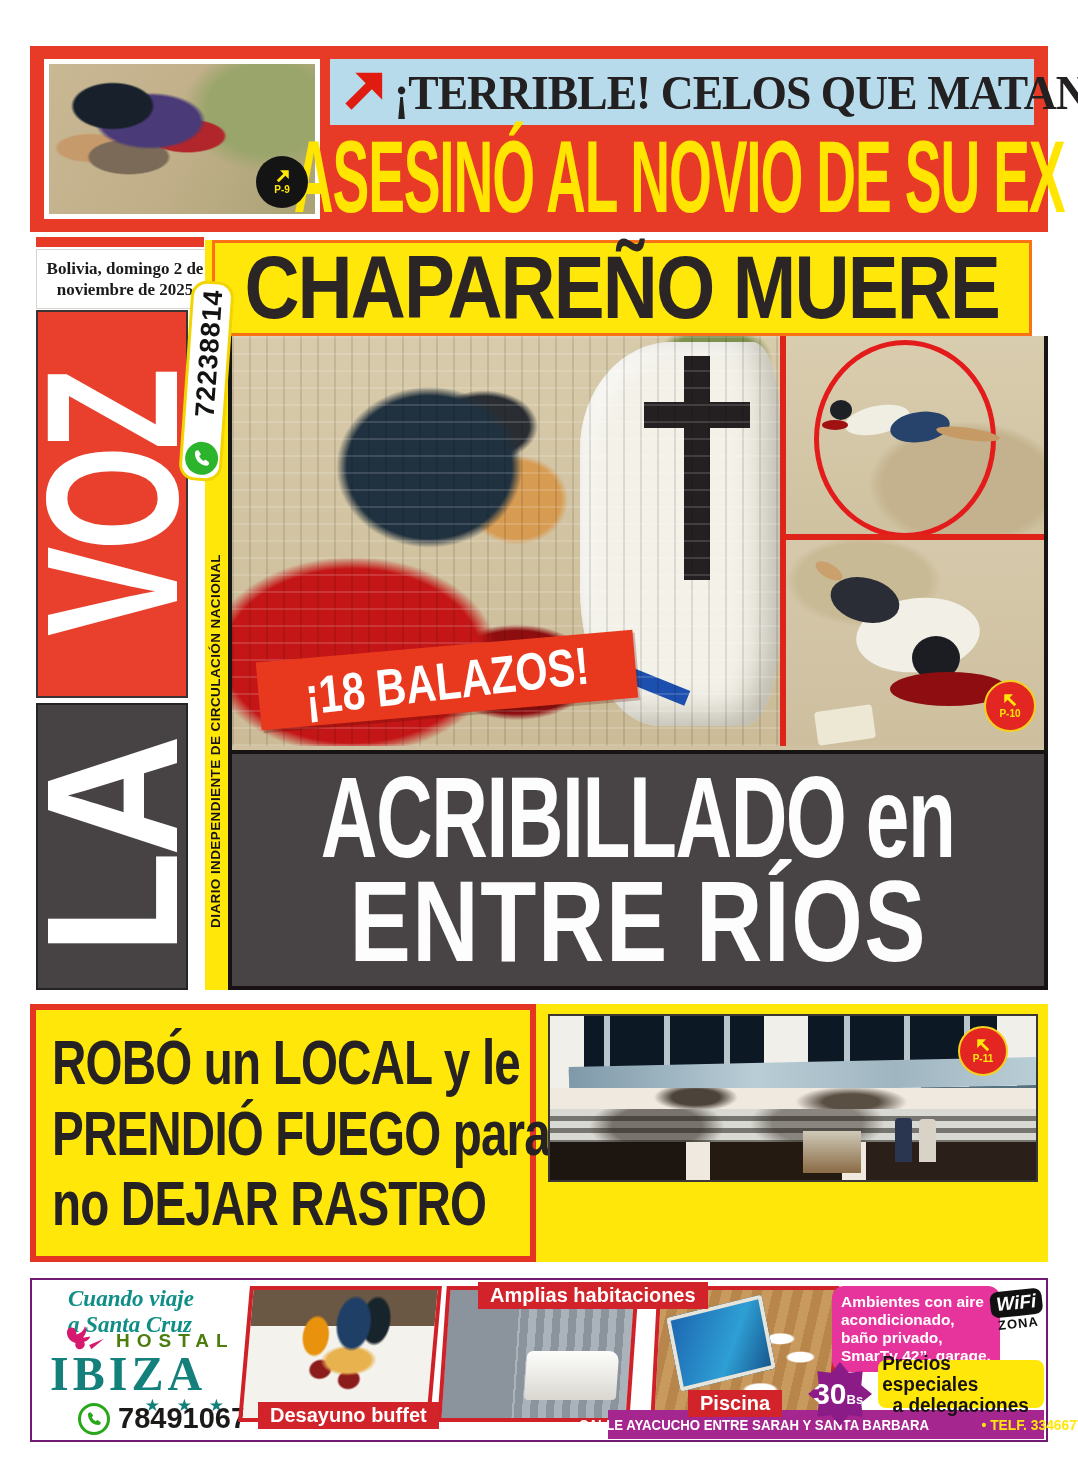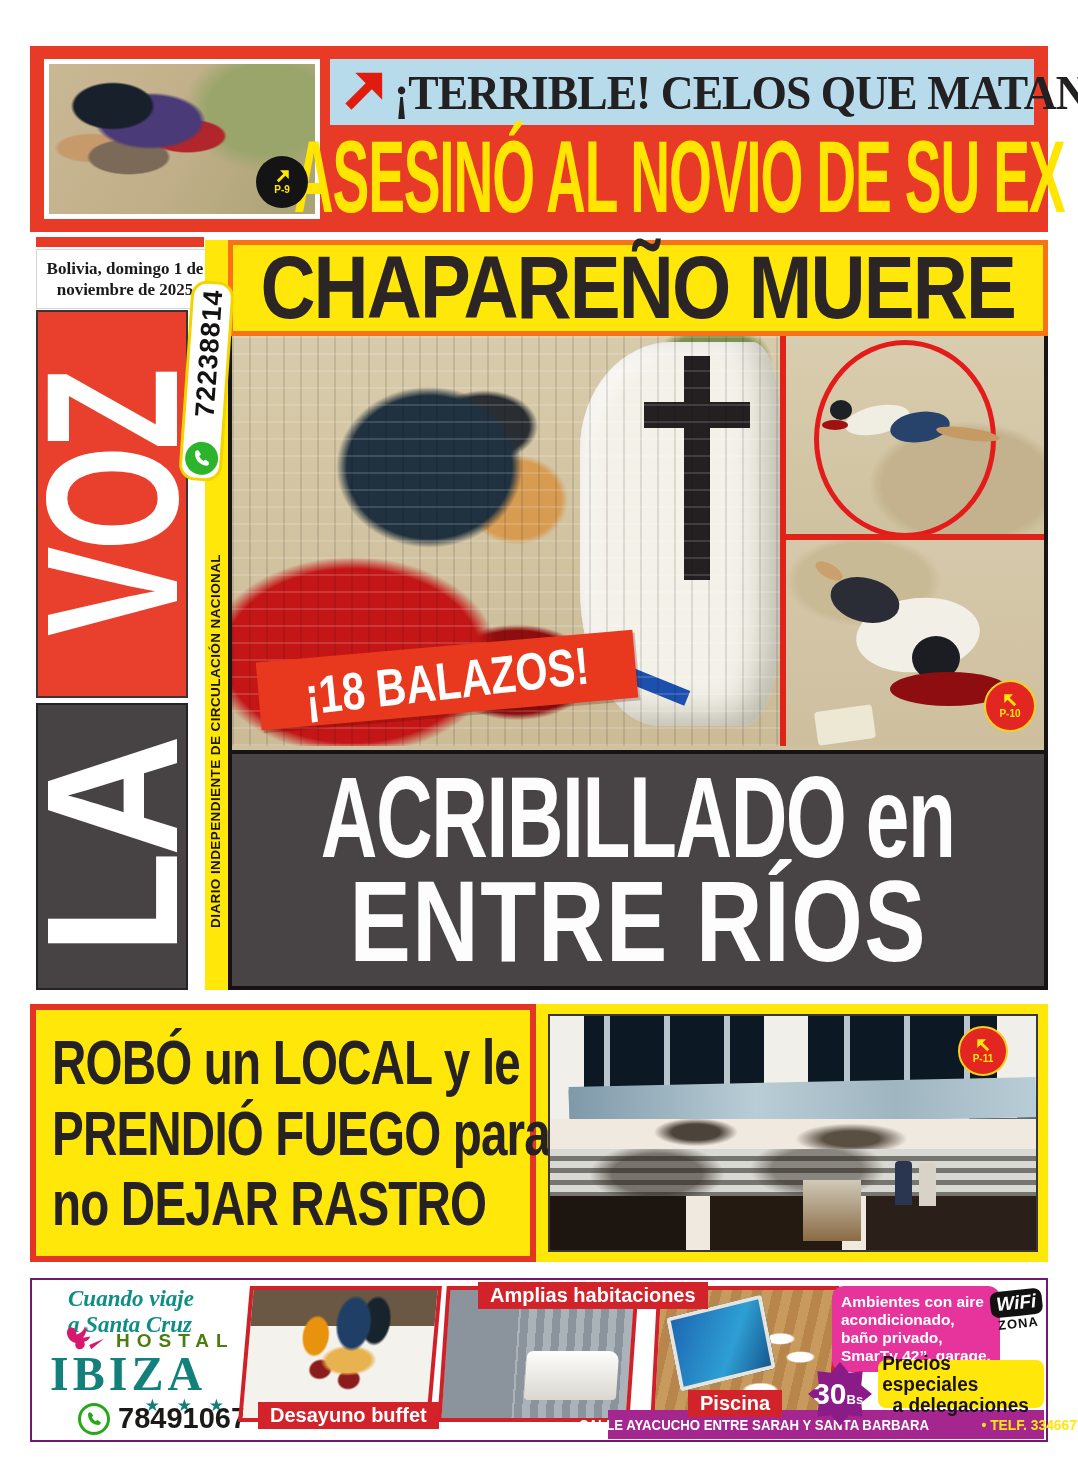--- a/index.html
+++ b/index.html
@@ -48,21 +48,21 @@
     font-size:13.5px;font-weight:bold;color:#181414;letter-spacing:.4px;white-space:nowrap;}
   .phone-badge{left:185px;top:281px;width:43px;height:200px;background:#fff;border:3px solid #f2d400;
     border-radius:16px;box-sizing:border-box;transform:rotate(4deg);z-index:4;}
   .phone-number{position:absolute;left:4px;top:5px;writing-mode:vertical-rl;transform:rotate(180deg);
     font-size:27px;font-weight:bold;color:#141111;letter-spacing:1px;}
   .wa-circle{position:absolute;left:50%;bottom:3px;transform:translateX(-50%);width:33px;height:33px;
     border-radius:50%;background:#2db42d;display:flex;align-items:center;justify-content:center;}
   .wa-circle svg{width:21px;height:21px;}
 
   
-  .chapa-box{left:228px;top:240px;width:820px;height:96px;background:#ffe70a;border:5px solid #f97316;
+  .chapa-box{left:212px;top:240px;width:820px;height:96px;background:#ffe70a;border:3px solid #f97316;
     box-sizing:border-box;display:flex;align-items:center;justify-content:center;}
   .chapa-text{font-size:82px;color:#2b2526;transform:scale(.93,1.08);letter-spacing:-2px;}
   .collage{left:228px;top:336px;width:820px;height:418px;border:4px solid #171414;border-top:none;
     box-sizing:border-box;background:#cfc1a2;}
   .cell{position:absolute;overflow:hidden;}
   .cell-main{left:0;top:0;width:548px;height:410px;
     background:
       radial-gradient(150px 130px at 36% 32%,#20313f 0 55%,transparent 62%),
       radial-gradient(80px 70px at 52% 40%,#d79b52 0 55%,transparent 64%),
       radial-gradient(90px 60px at 46% 22%,#2a2e33 0 50%,transparent 60%),
@@ -95,21 +95,21 @@
   .dark-block{left:228px;top:754px;width:820px;height:236px;background:#484344;border:4px solid #171114;
     border-top:none;box-sizing:border-box;display:flex;flex-direction:column;align-items:center;justify-content:center;}
   .dark-line1{font-size:112px;color:#fdfdfd;transform:scale(.70,1.02);line-height:.93;letter-spacing:-2px;}
   .dark-line2{font-size:112px;color:#fdfdfd;transform:scale(.82,1.02);line-height:.93;letter-spacing:2px;}
 
   
   .story2-band{left:30px;top:1004px;width:1018px;height:258px;background:#ffe70a;}
   .story2-box{position:absolute;left:0;top:0;width:506px;height:258px;border:6px solid #e43424;box-sizing:border-box;
     display:flex;flex-direction:column;justify-content:center;padding-left:16px;}
   .story2-line{font-size:58px;color:#262122;transform:scale(.82,1.1);line-height:1.22;letter-spacing:-1px;}
-  .story2-photo{position:absolute;left:518px;top:10px;width:490px;height:238px;border:2px solid #3a3736;
+  .story2-photo{position:absolute;left:518px;top:10px;width:490px;height:168px;border:2px solid #3a3736;
     box-sizing:border-box;overflow:hidden;background:#e8e6df;}
   .bld-windows{position:absolute;left:0;top:0;width:100%;height:33%;
     background:repeating-linear-gradient(90deg,#0c1824 0 54px,#b9c5cd 54px 60px),#0c1824;}
   .bld-pillar{position:absolute;top:0;height:60%;background:#f0efe9;}
   .bld-awning{position:absolute;left:4%;top:28%;width:96%;height:17%;transform:rotate(-1.2deg);
     background:linear-gradient(90deg,#7f99a9,#b9cdd6 40%,#9fb5c0 70%,#b9cdd6);box-shadow:0 3px 0 #56707e;}
   .bld-wall{position:absolute;left:0;top:44%;width:100%;height:14%;
     background:radial-gradient(60px 20px at 30% 40%,#4c433a 0 40%,transparent 70%),
                radial-gradient(80px 22px at 62% 60%,#5a4f43 0 35%,transparent 70%),#efe9e0;}
   .bld-shutters{position:absolute;left:0;top:57%;width:100%;height:21%;
@@ -205,21 +205,21 @@
       <span class="kicker-text">¡TERRIBLE! CELOS QUE MATAN</span>
     </div>
     <div class="abs top-headline-wrap">
       <span class="cond top-headline">ASESINÓ AL NOVIO DE SU EX</span>
     </div>
   </div>
 
   <div class="abs mast-redbar"></div>
   <div class="abs date-box">
     <div>
-      <div>Bolivia, domingo 1 de</div>
+      <div>Bolivia, domingo 2 de</div>
       <div>noviembre de 2025</div>
     </div>
   </div>
   <div class="abs voz-block">
     <span class="logo-vert">VOZ</span>
   </div>
   <div class="abs la-block">
     <span class="logo-vert">LA</span>
   </div>
   <div class="abs tagline-strip">

